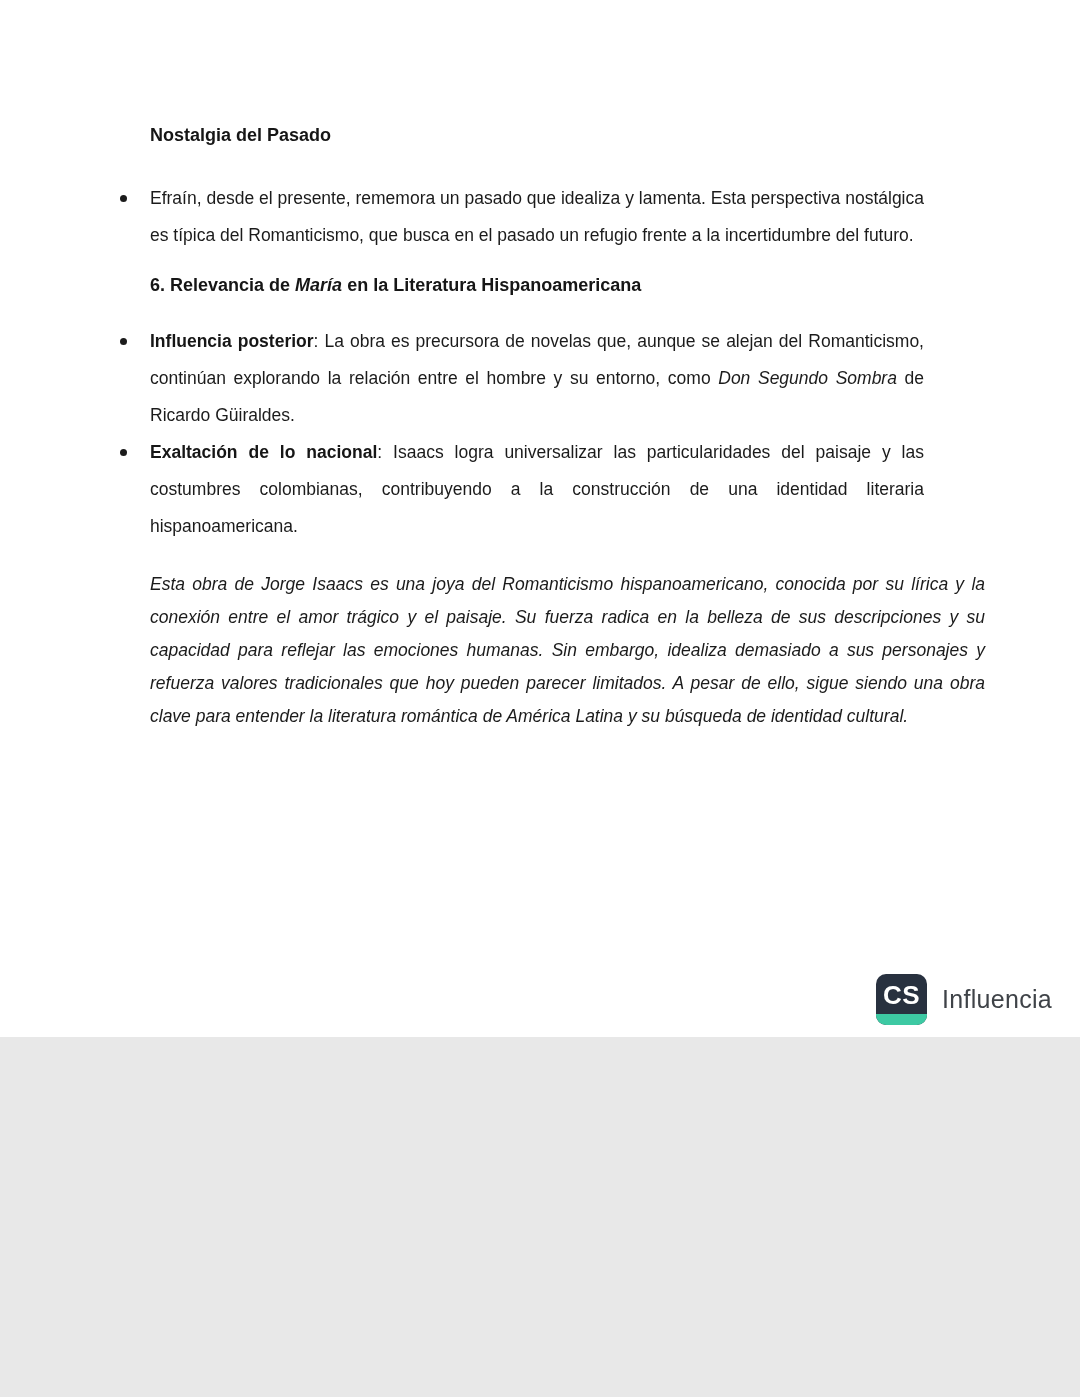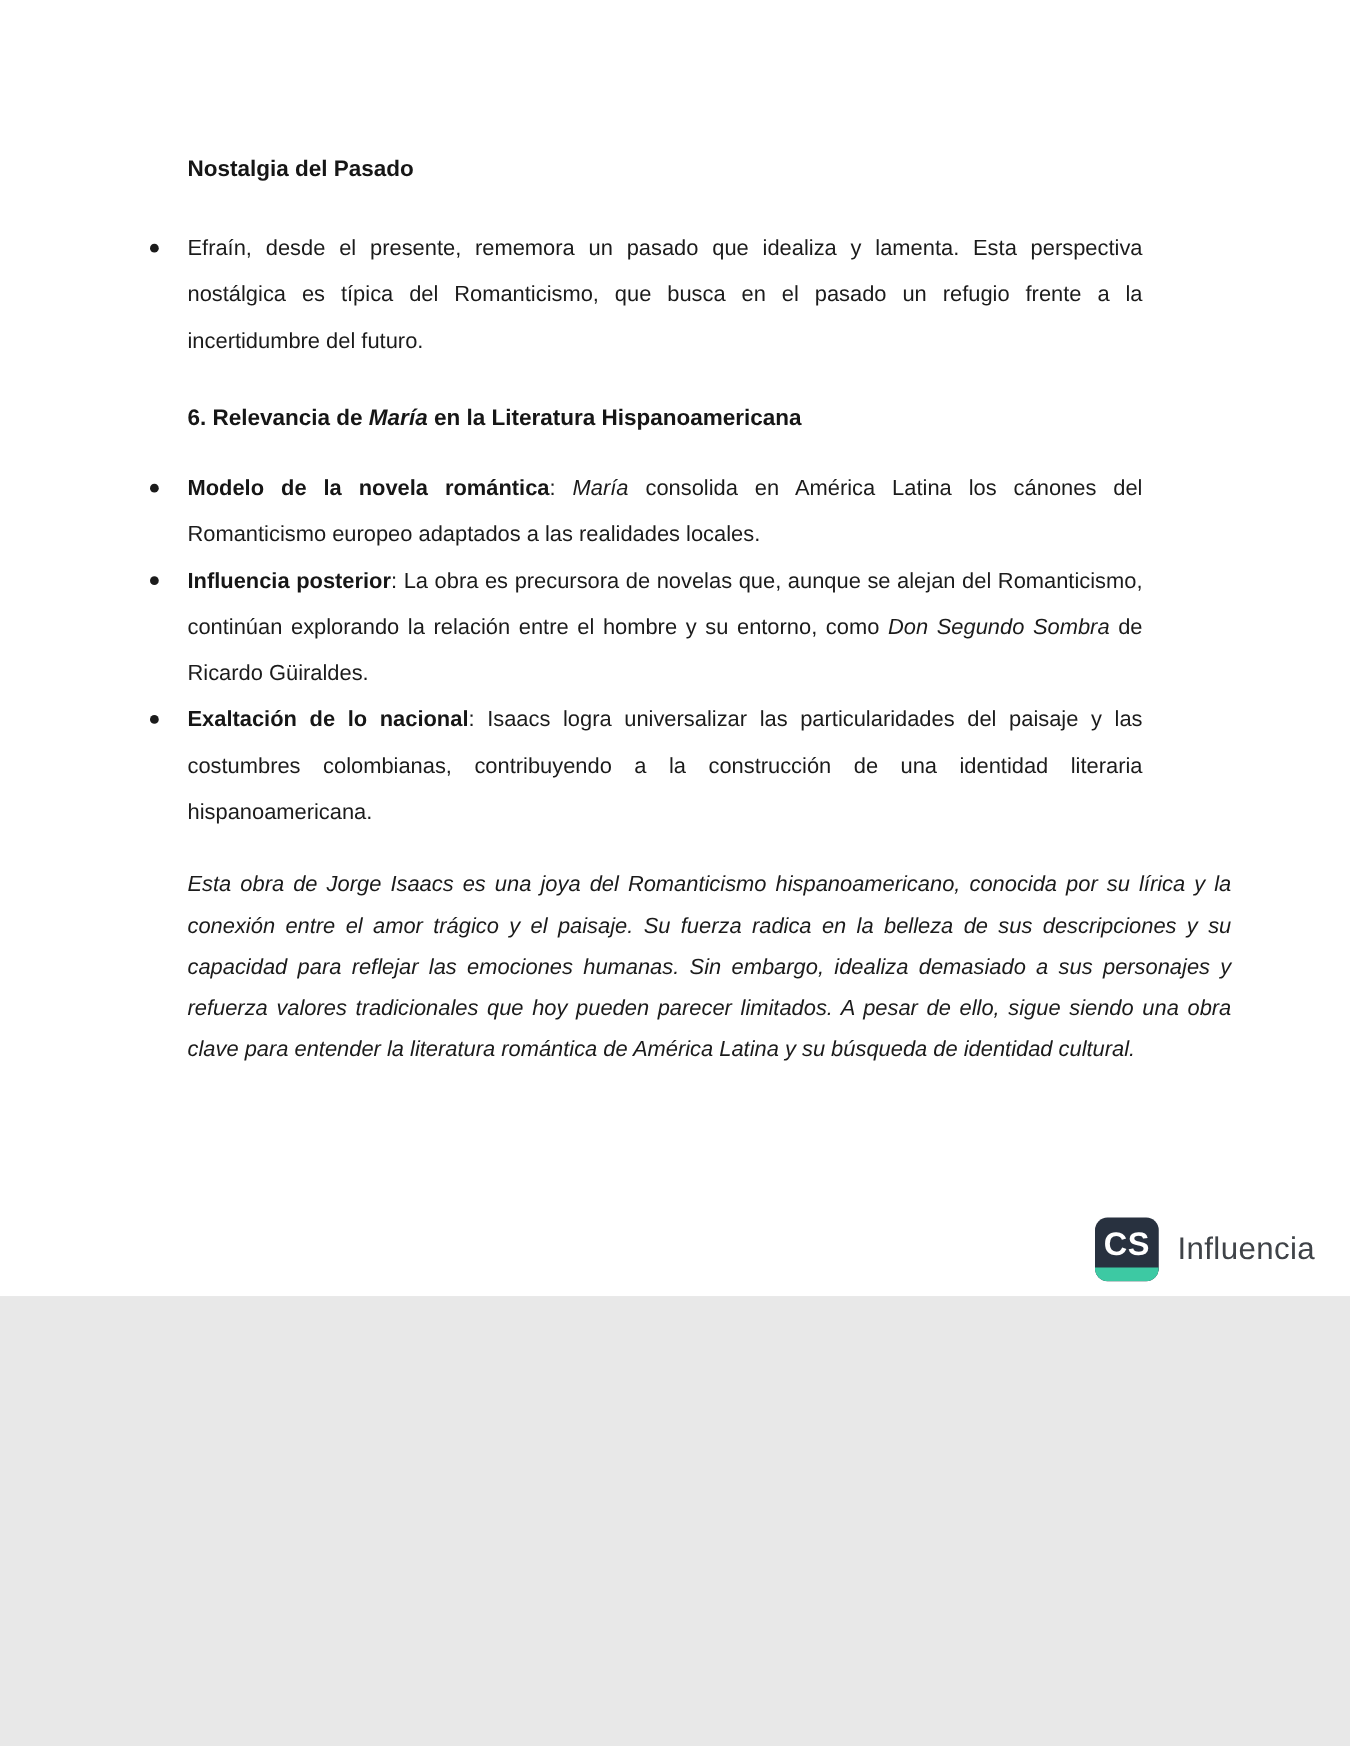--- a/index.html
+++ b/index.html
@@ -24,26 +24,26 @@
     width:780px;
   }
   .heading{
     font-size:18px; font-weight:bold;
     line-height:26px; margin:0;
     color:#161616;
   }
   .heading .title-em{ font-style:italic; }
   .bullets{
     list-style:none;
-    margin:32px 16px 0 0; padding:0;
+    margin:32px 6px 0 0; padding:0;
     font-size:17.5px; line-height:37px;
     text-align:justify;
   }
   .bullets.second{ margin-top:25px; }
-  .heading.second{ margin-top:30px; }
+  .heading.second{ margin-top:18px; }
   .bullet{ position:relative; }
   .dot{
     position:absolute; left:-30px; top:15px;
     width:7px; height:7px; border-radius:50%;
     background:#1b1b1b;
   }
   .run-bold{ font-weight:bold; color:#161616; }
   .run-italic{ font-style:italic; }
   .closing{
     margin:23px -55px 0 0;
@@ -87,21 +87,20 @@
 
     <h3 class="heading"><span>Nostalgia del Pasado</span></h3>
 
     <ul class="bullets">
       <li class="bullet"><span class="dot"></span><span>Efraín, desde el presente, rememora un pasado que idealiza y lamenta. Esta perspectiva nostálgica es típica del Romanticismo, que busca en el pasado un refugio frente a la incertidumbre del futuro.</span></li>
     </ul>
 
     <h3 class="heading second"><span>6. Relevancia de </span><em class="title-em">María</em><span> en la Literatura Hispanoamericana</span></h3>
 
     <ul class="bullets second">
-      <li class="bullet"><span class="dot"></span><span class="run-bold">Modelo de la novela romántica</span><span>: </span><span class="run-italic">María</span><span> consolida en América Latina los cánones del Romanticismo europeo adaptados a las realidades locales.</span></li>
 
       <li class="bullet"><span class="dot"></span><span class="run-bold">Influencia posterior</span><span>: La obra es precursora de novelas que, aunque se alejan del Romanticismo, continúan explorando la relación entre el hombre y su entorno, como </span><span class="run-italic">Don Segundo Sombra</span><span> de Ricardo Güiraldes.</span></li>
 
       <li class="bullet"><span class="dot"></span><span class="run-bold">Exaltación de lo nacional</span><span>: Isaacs logra universalizar las particularidades del paisaje y las costumbres colombianas, contribuyendo a la construcción de una identidad literaria hispanoamericana.</span></li>
     </ul>
 
     <p class="closing">Esta obra de Jorge Isaacs es una joya del Romanticismo hispanoamericano, conocida por su lírica y la conexión entre el amor trágico y el paisaje. Su fuerza radica en la belleza de sus descripciones y su capacidad para reflejar las emociones humanas. Sin embargo, idealiza demasiado a sus personajes y refuerza valores tradicionales que hoy pueden parecer limitados. A pesar de ello, sigue siendo una obra clave para entender la literatura romántica de América Latina y su búsqueda de identidad cultural.</p>
 
   </div>
 

